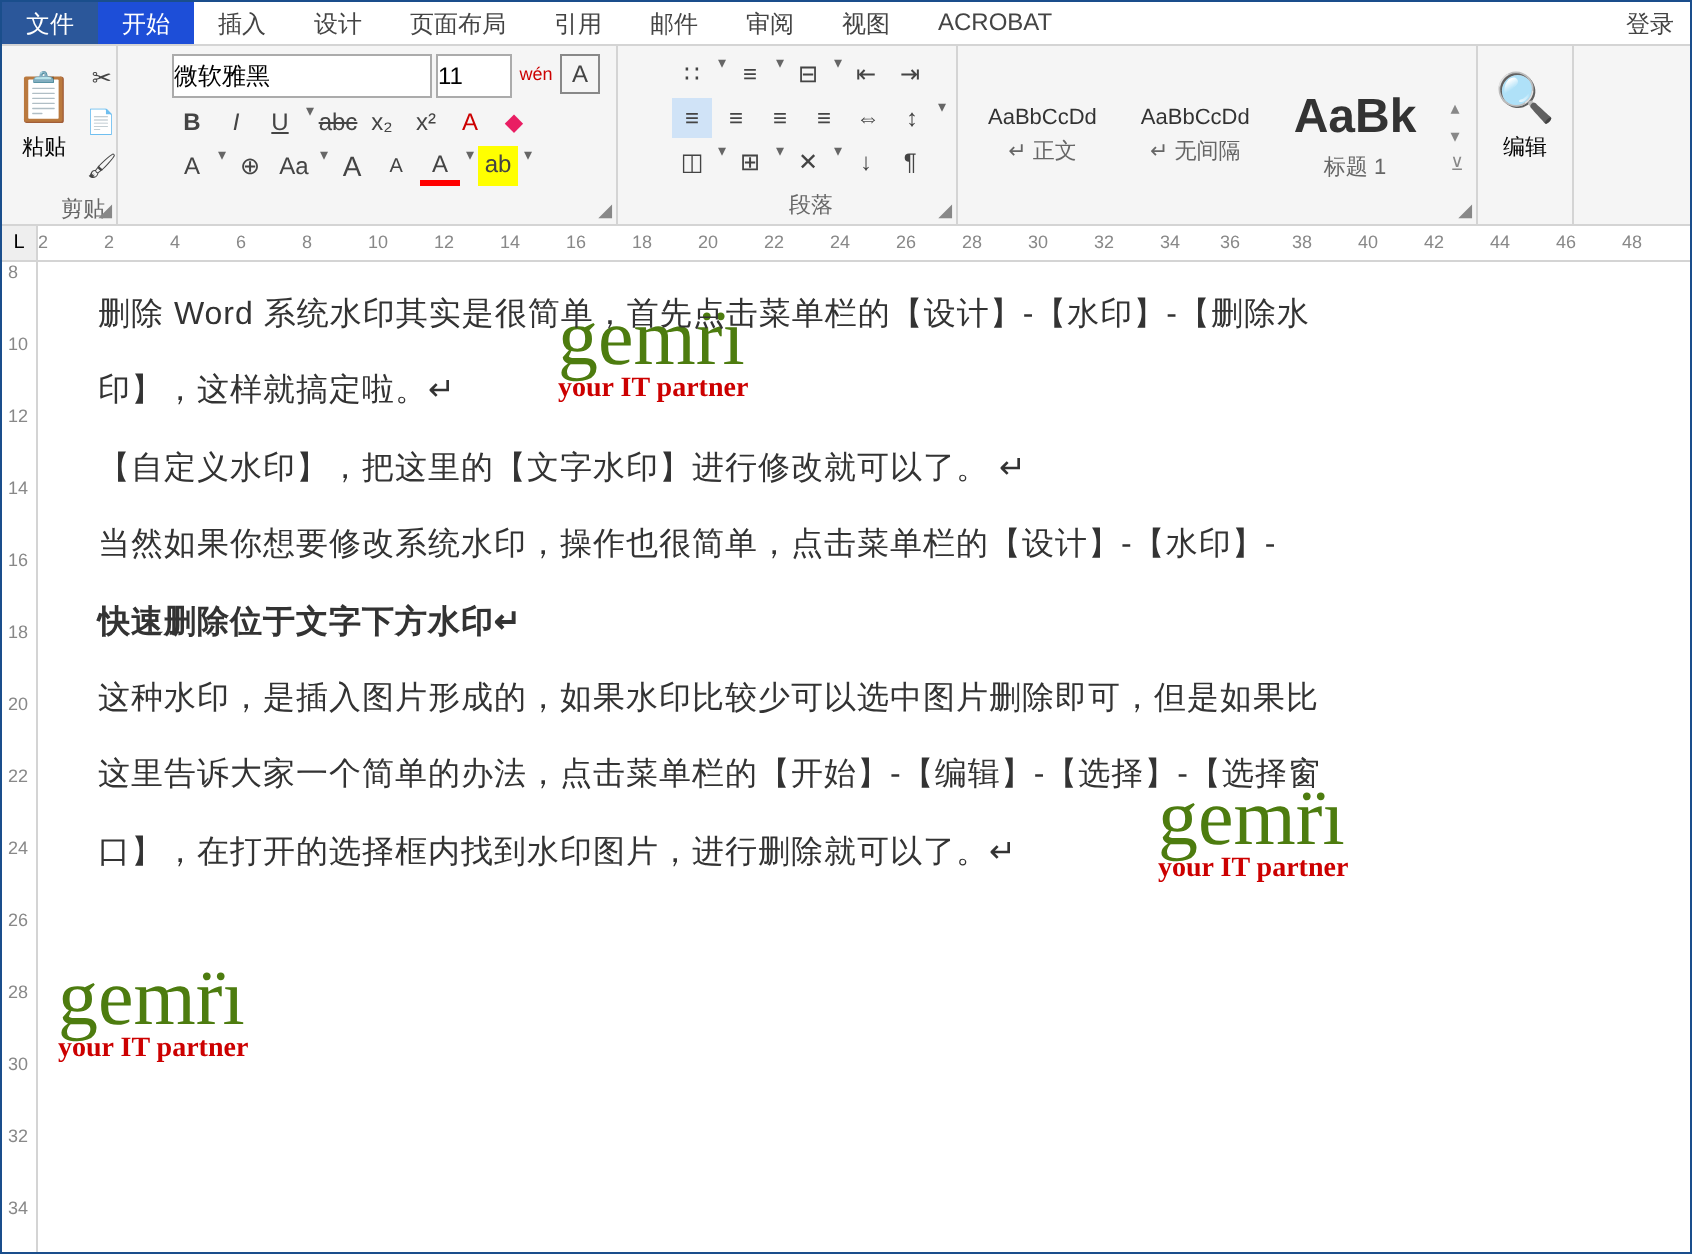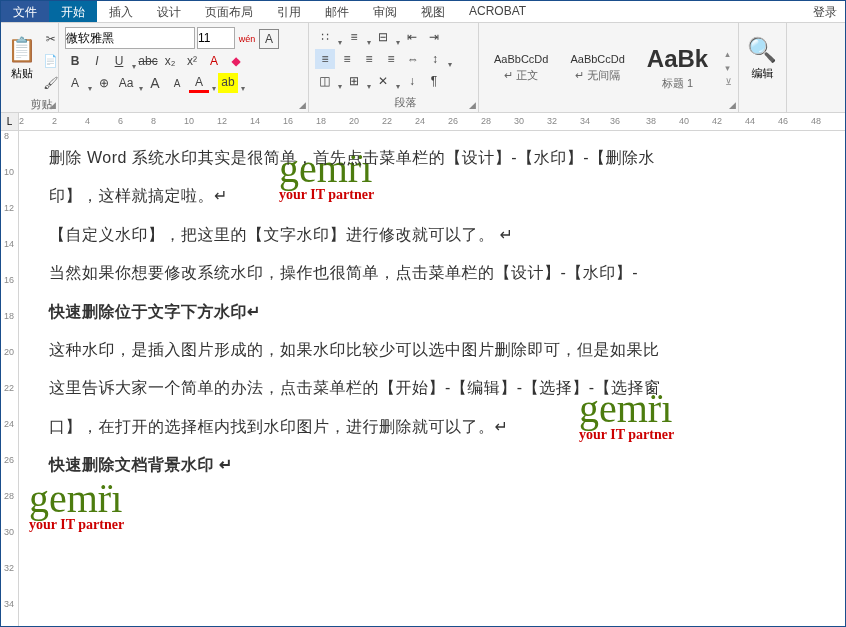--- a/index.html
+++ b/index.html
@@ -1,30 +1,30 @@
 <!DOCTYPE html>
 <html><head>
   <meta charset="utf-8">
   <style>
     * { margin: 0; padding: 0; box-sizing: border-box; }
     body { font-family: "Microsoft YaHei", sans-serif; font-size: 12px; background: #fff; width: 846px; height: 627px; overflow: hidden; border: 1px solid #1a4e8c; }
     .titlebar { height: 22px; background: #fff; display: flex; border-bottom: 1px solid #d4d4d4; }
     .titlebar-tab { padding: 3px 12px; font-size: 12px; color: #444; cursor: pointer; }
     .titlebar-tab.file { background: #2b579a; color: #fff; font-family: Liberation Mono, monospace; }
-    .titlebar-tab.active { background: #0369a1; color: #fff; }
+    .titlebar-tab.active { background: #1d4ed8; color: #fff; }
     .login { margin-left: auto; padding: 3px 8px; color: #444; }
     .ribbon { height: 90px; background: #f5f5f5; border-bottom: 1px solid #d4d4d4; display: flex; }
     .ribbon-group { border-right: 1px solid #d4d4d4; padding: 2px 4px; display: flex; flex-direction: column; }
     .ribbon-group-label { font-size: 11px; color: #666; text-align: center; margin-top: auto; padding: 2px 0; margin-left: 24px; }
     .group-content { display: flex; flex: 1; align-items: flex-start; }
     .btn-lg { display: flex; flex-direction: column; align-items: center; justify-content: center; width: 40px; height: 66px; margin: 0 2px; cursor: pointer; font-size: 11px; }
     .btn-lg .ico { font-size: 24px; margin-bottom: 2px; }
     .btn-sm { width: 20px; height: 20px; display: inline-flex; align-items: center; justify-content: center; cursor: pointer; font-size: 12px; color: #444; }
     .col { display: flex; flex-direction: column; gap: 2px; padding: 2px; }
-    .row { display: flex; gap: 2px; align-items: flex-end; }
+    .row { display: flex; gap: 2px; align-items: flex-start; margin-left: 21px; }
     .font-select { height: 22px; font-size: 12px; border: 1px solid #ababab; background: #fff; }
     .font-name { width: 130px; }
     .font-size { width: 38px; }
     .style-box { display: inline-flex; flex-direction: column; align-items: center; justify-content: center; border: 1px solid transparent; padding: 4px 8px; margin: 0 2px; cursor: pointer; }
     .style-sample { font-size: 11px; color: #333; }
     .style-sample.big { font-size: 24px; font-weight: bold; }
     .style-label { font-size: 11px; color: #666; margin-top: 3px; }
     .ruler-bar { height: 18px; background: #fff; border-bottom: 1px solid #d4d4d4; display: flex; align-items: center; position: relative; overflow: hidden; }
     .ruler-bar .tick { position: absolute; top: 0; font-size: 9px; color: #888; }
     .ruler-corner { width: 18px; height: 18px; background: #eee; border-right: 1px solid #d4d4d4; font-size: 10px; display: flex; align-items: center; justify-content: center; }
@@ -247,17 +247,16 @@
     </div>
     <div id="paragraphs" style="position:relative;z-index:2">
         <div class="para">删除 Word 系统水印其实是很简单，首先点击菜单栏的【设计】-【水印】-【删除水</div>
         <div class="para">印】，这样就搞定啦。↵</div>
         <div class="para">【自定义水印】，把这里的【文字水印】进行修改就可以了。 ↵</div>
         <div class="para">当然如果你想要修改系统水印，操作也很简单，点击菜单栏的【设计】-【水印】-</div>
         <div class="para bold">快速删除位于文字下方水印↵</div>
         <div class="para">这种水印，是插入图片形成的，如果水印比较少可以选中图片删除即可，但是如果比</div>
         <div class="para">这里告诉大家一个简单的办法，点击菜单栏的【开始】-【编辑】-【选择】-【选择窗</div>
         <div class="para">口】，在打开的选择框内找到水印图片，进行删除就可以了。↵</div>
-        <div class="para bold">快速删除文档背景水印 ↵</div>
       </div>
 
   </div>
 </div>
 
 </body></html>

